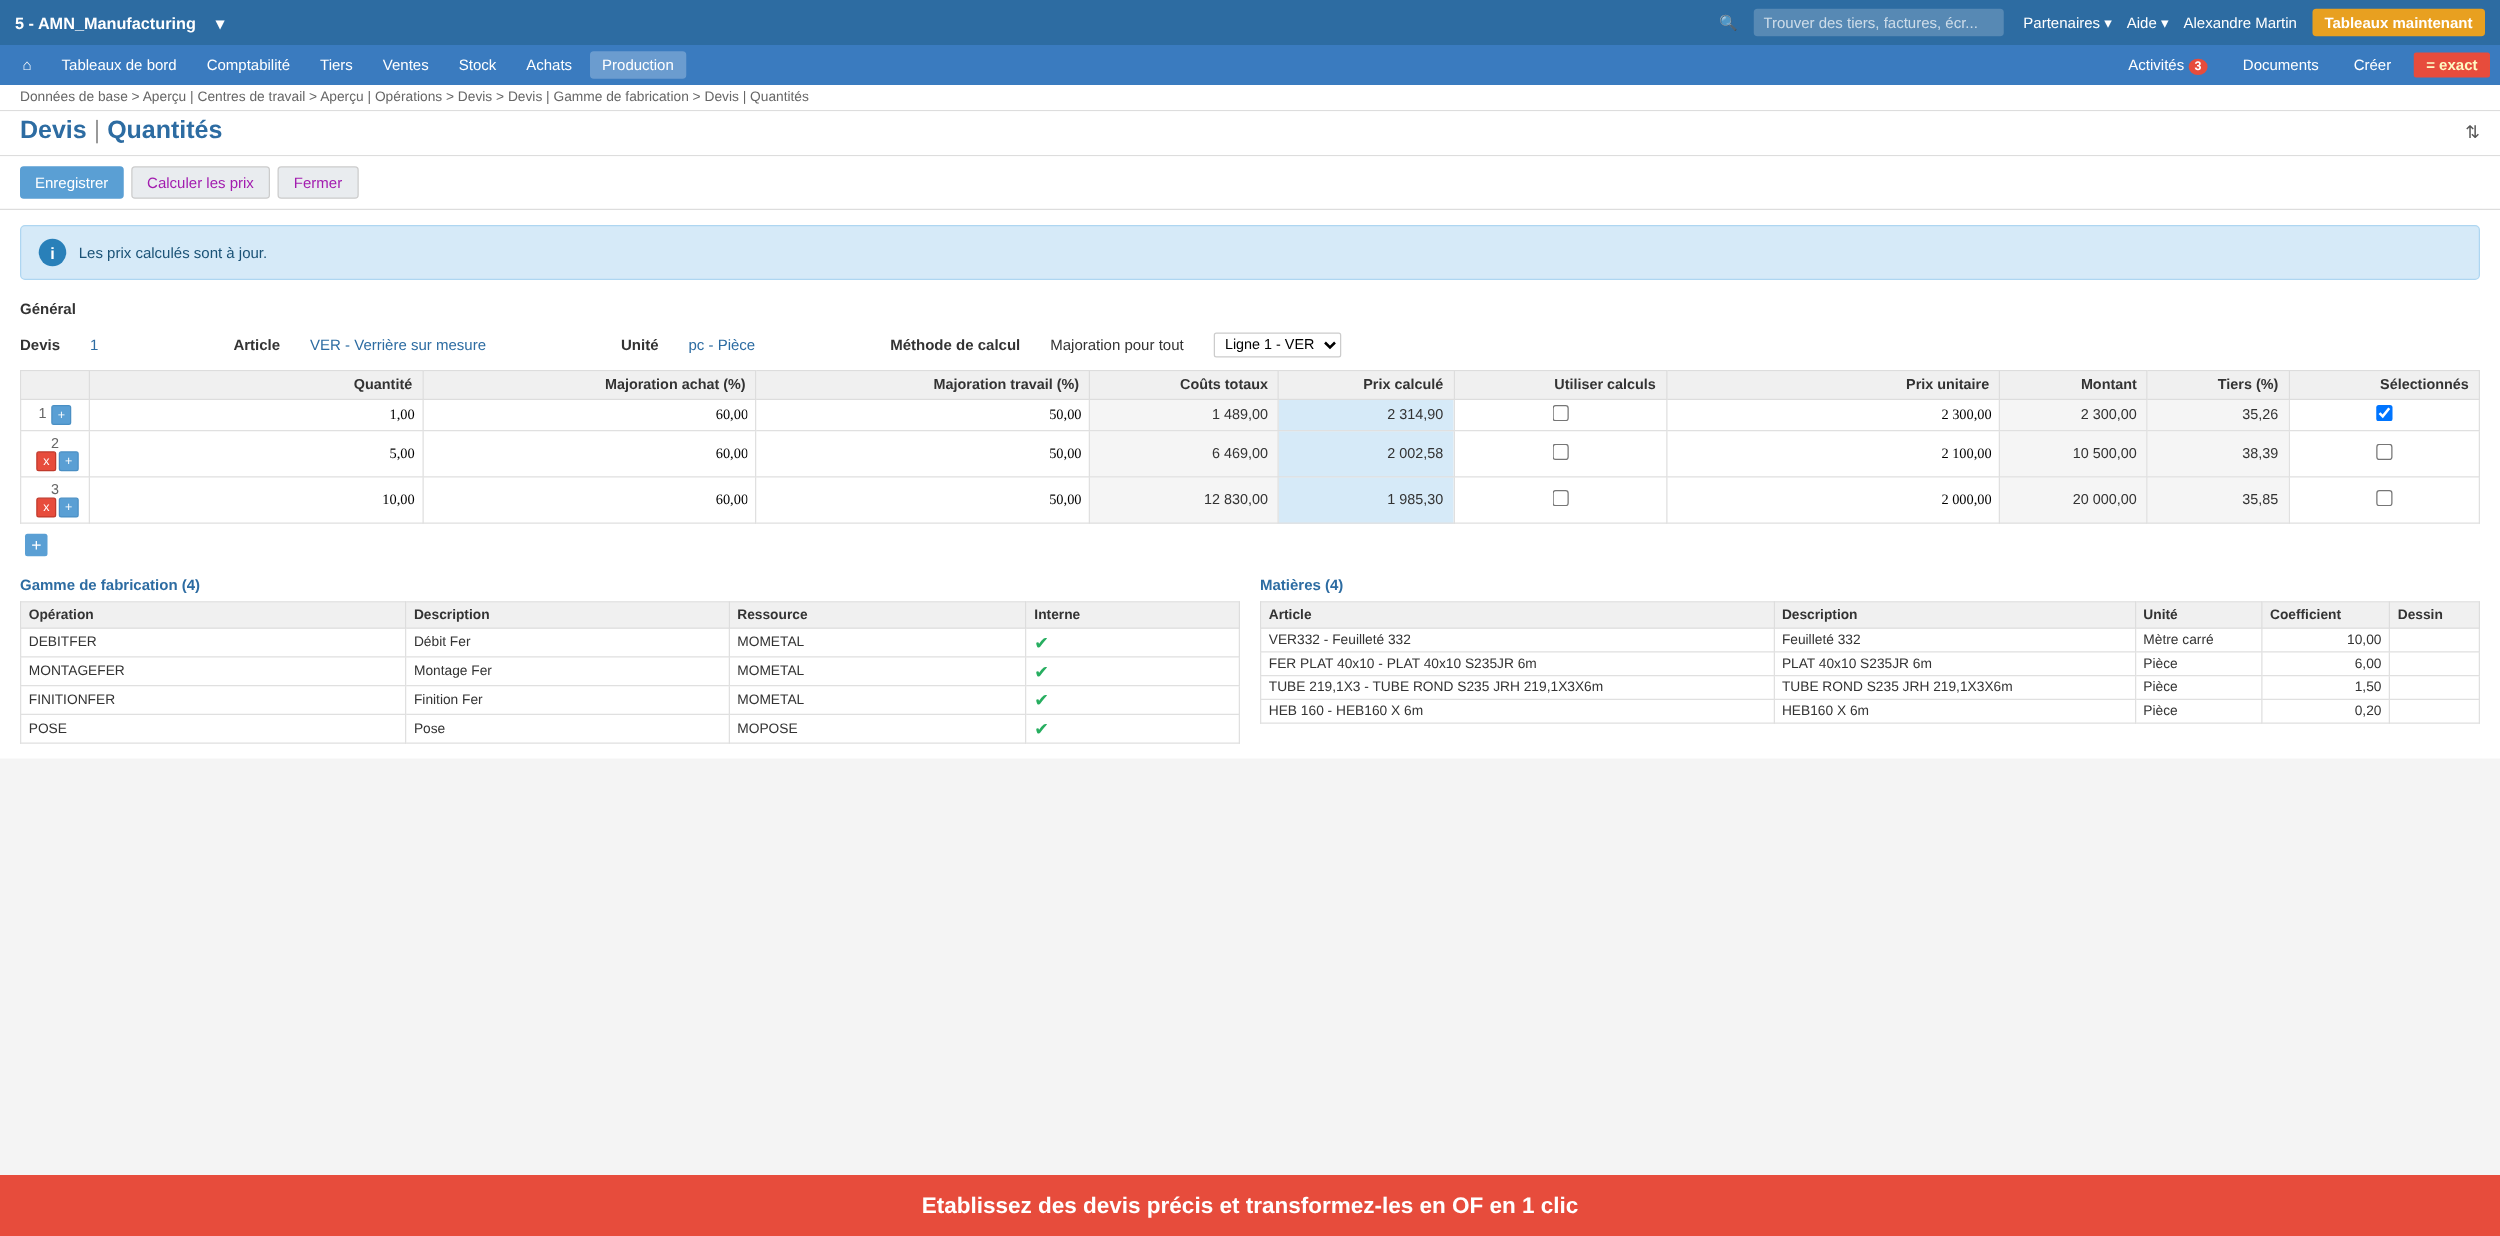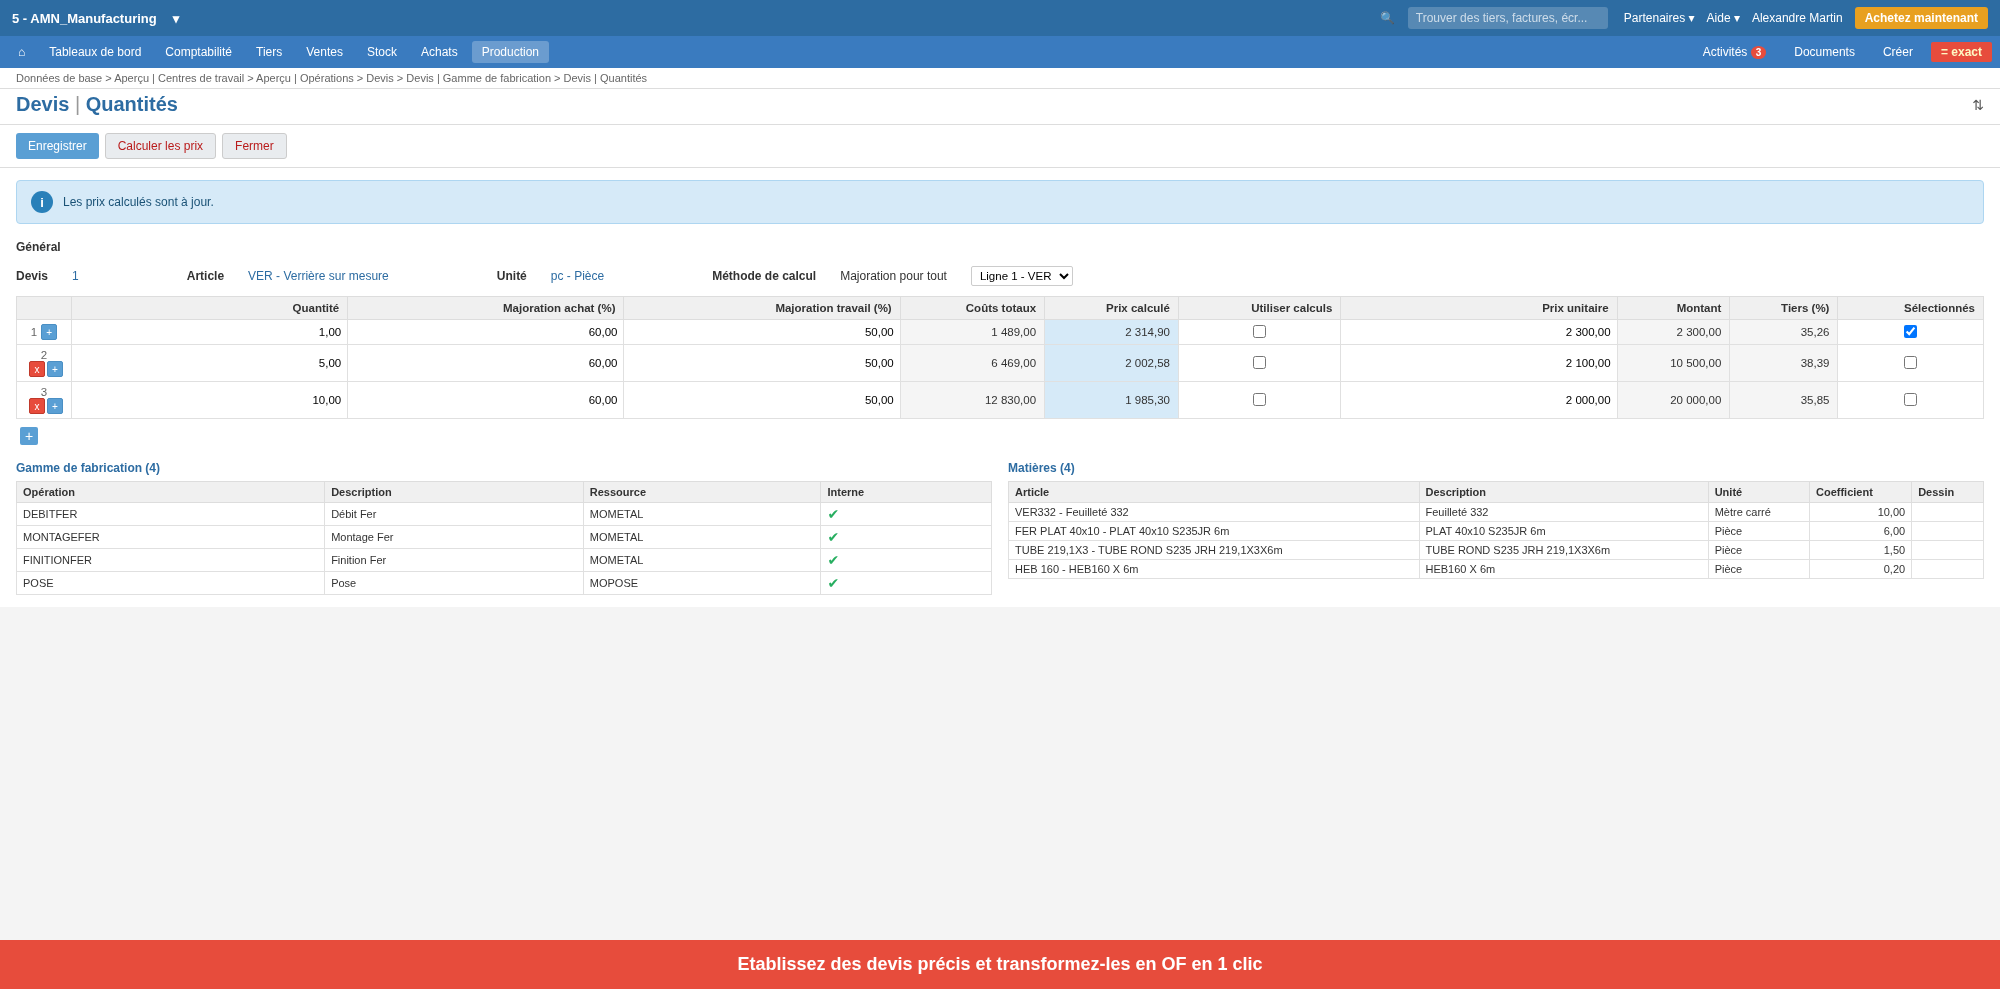--- a/index.html
+++ b/index.html
@@ -117,21 +117,21 @@
       background: #5a9fd4;
       color: white;
       border: none;
       padding: 5px 12px;
       border-radius: 3px;
       font-size: 12px;
       cursor: pointer;
     }
     .btn-default {
       background: #e9ecef;
-      color: #b91c1c;
+      color: #a21caf;
       border: 1px solid #ccc;
       padding: 5px 12px;
       border-radius: 3px;
       font-size: 12px;
       cursor: pointer;
     }
 
     
     .content { background: white; margin: 0; padding: 12px 16px; }
 
@@ -207,20 +207,21 @@
     }
     .data-table td.row-num { text-align: center; width: 30px; color: #666; }
     .data-table td.input-cell { padding: 2px; }
     .data-table input[type="text"] {
       width: 100%;
       border: none;
       text-align: right;
       font-size: 11.5px;
       padding: 2px 4px;
       background: transparent;
+      font-family: Liberation Serif, serif;
     }
     .data-table input[type="checkbox"] { cursor: pointer; }
     .row-controls { display: flex; gap: 2px; }
     .row-btn {
       width: 16px; height: 16px;
       background: #ccc;
       border: 1px solid #999;
       font-size: 10px;
       cursor: pointer;
       display: flex; align-items: center; justify-content: center;
@@ -317,21 +318,21 @@
     <input class="nav-search" type="text" placeholder="Trouver des tiers, factures, écr..." style="">
   </div>
   <div class="top-nav-right">
     <a href="#">
       <span>Partenaires</span> ▾
     </a>
     <a href="#">
       <span>Aide</span> ▾
     </a>
     <span>Alexandre Martin</span>
-    <button class="btn-buy">Achetez maintenant</button>
+    <button class="btn-buy">Tableaux maintenant</button>
   </div>
 </div>
 
 <div class="menu-bar">
   <a href="#" class="home-icon">⌂</a>
   <a href="#">Tableaux de bord</a>
   <a href="#">Comptabilité</a>
   <a href="#">Tiers</a>
   <a href="#">Ventes</a>
   <a href="#">Stock</a>

